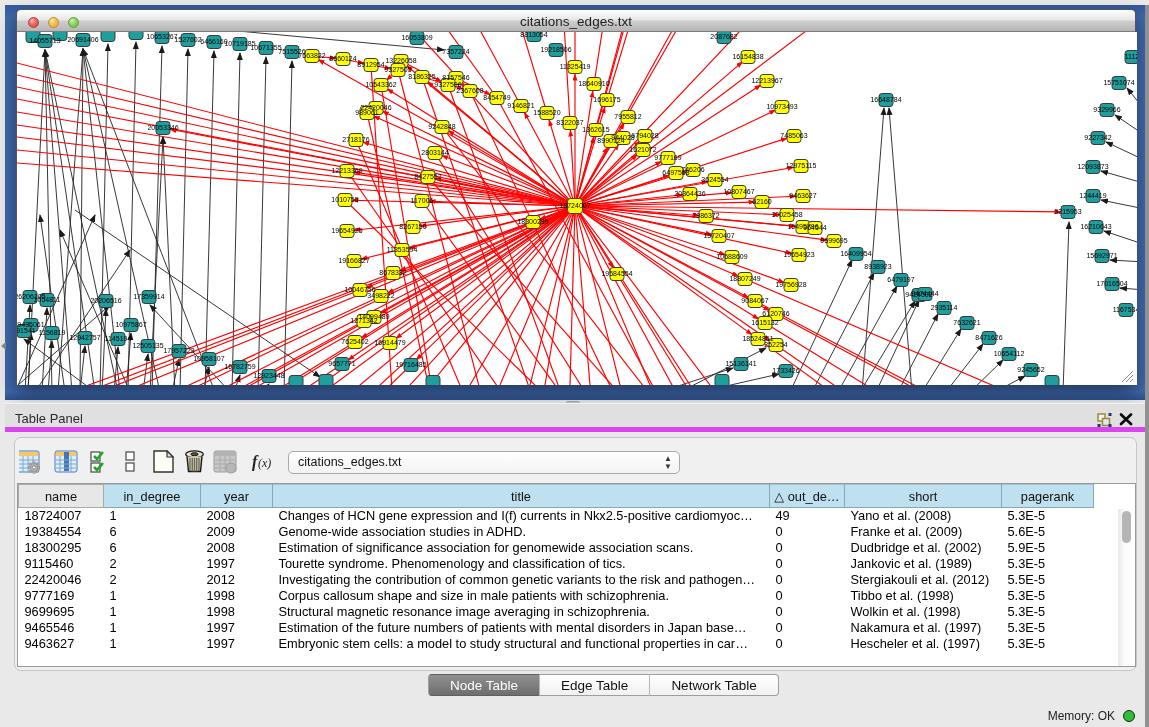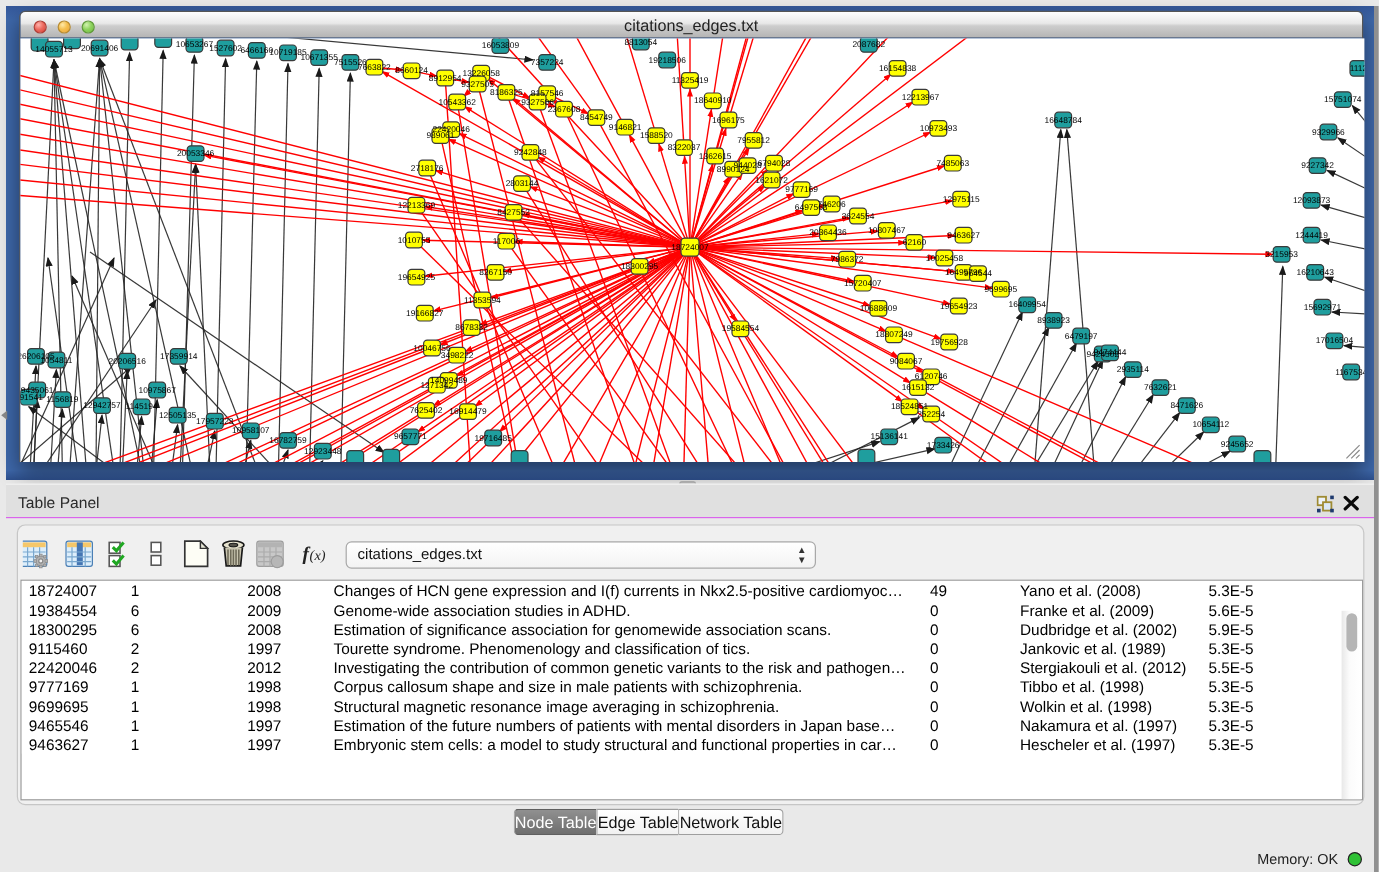--- a/index.html
+++ b/index.html
@@ -8,40 +8,40 @@
 .win{position:absolute;left:16px;top:9px;width:1120px;height:376px;border:1px solid #555;
  border-radius:5px 5px 0 0;box-shadow:0 8px 18px rgba(0,0,0,.45)}
 .tbar{position:absolute;left:0;top:0;width:100%;height:22px;border-radius:4px 4px 0 0;
  background:linear-gradient(#fdfdfd,#e8e8e8 45%,#cdcdcd 55%,#b5b5b5);border-bottom:1px solid #7c7c7c}
 .tl{position:absolute;top:6.5px;width:11px;height:11px;border-radius:50%}
 .tl.r{left:11px;background:radial-gradient(circle at 35% 30%,#ffb3ad,#ec6b60 45%,#d63e32);border:.5px solid #b03e36}
 .tl.y{left:31px;background:radial-gradient(circle at 35% 30%,#ffe9a8,#f5bf4f 45%,#e9a23b);border:.5px solid #b88b2e}
 .tl.g{left:51px;background:radial-gradient(circle at 35% 30%,#d2f2b0,#8fd35f 45%,#6fbc3e);border:.5px solid #5f9a38}
 .ttl{position:absolute;top:4px;left:0;width:100%;text-align:center;font-size:13.5px;color:#222}
 .tp-head{position:absolute;left:5px;top:403px;width:1140px;height:29px;background:#e0e0e0;
- border-top:1px solid #f2f2f2;border-bottom:1px solid #d946ef;color:#2b2b2b;font-size:13px;line-height:29px;padding-left:10px}
+ border-top:1px solid #f2f2f2;border-bottom:5px solid #d946ef;color:#2b2b2b;font-size:13px;line-height:29px;padding-left:10px}
 .tp-body{position:absolute;left:5px;top:432px;width:1140px;height:295px;background:#e9e9e9}
 .sub{position:absolute;left:9px;top:5px;width:1123px;height:234px;background:#f0f0f0;
  border:1px solid #c6c6c6;border-radius:7px}
 .icons{position:absolute;left:4px;top:12px;height:26px}
 .combo{position:absolute;left:273px;top:13px;width:392px;height:23px;background:linear-gradient(#fff,#f3f3f3);
  border:1px solid #a9a9a9;border-radius:5px;font-size:12.5px;color:#111;line-height:21px;padding-left:9px}
 .combo .st{position:absolute;right:7px;top:3px;font-size:8px;color:#333;line-height:8px;text-align:center}
 table.dt{position:absolute;left:0px;top:0px;border-collapse:collapse;table-layout:fixed;width:1075px;
  font-size:12.8px;background:#fff}
 table.dt th{height:23px;font-weight:normal;color:#111;background:#bfe0ef;border:1px solid #86a9ba;border-top:1px solid #9fc3d2}
 table.dt th.c0{background:#e7e7e7;border-color:#aaa}
 table.dt td{height:16px;padding:0 0 0 6px;white-space:nowrap;overflow:hidden;color:#000}
 table.dt tr td{border:none}
 .c0{width:85px}.c1{width:97px}.c2{width:72px}.c3{width:497px}.c4{width:75px}.c5{width:157px}.c6{width:92px}
 .tblwrap{position:absolute;left:2px;top:45px;width:1119px;height:184px;background:#fff;border:1px solid #9a9a9a;overflow:hidden}
 .sbar{position:absolute;right:1px;top:25px;width:16px;height:158px;background:linear-gradient(90deg,#e8e8e8,#fbfbfb 40%,#fff)}
 .thumb{position:absolute;left:3.5px;top:2px;width:9px;height:32px;border-radius:5px;background:#b5b5b5}
 .tabs{position:absolute;left:428px;top:674px;height:22px;display:flex;font-size:13.5px}
-.tab{padding:0 0;line-height:21px;background:linear-gradient(#fff,#f1f1f1);border-top:1px solid #9e9e9e;border-bottom:1px solid #9e9e9e;color:#111}
+.tab{padding:0 21px;line-height:21px;background:linear-gradient(#fff,#f1f1f1);border-top:1px solid #9e9e9e;border-bottom:1px solid #9e9e9e;color:#111}
 .tab.sel{background:linear-gradient(#909090,#6e6e6e);color:#fff;border-color:#5f5f5f;border-radius:4px 0 0 4px}
 .tab.first{border-radius:4px 0 0 4px;border-left:1px solid #9e9e9e}
 .tab.last{border-radius:0 4px 4px 0;border-right:1px solid #9e9e9e}
 .tab+.tab{border-left:1px solid #b5b5b5}
 .mem{position:absolute;right:34px;top:709px;font-size:12px;color:#222}
 .dot{position:absolute;right:14px;top:710px;width:12px;height:12px;border-radius:50%;
  background:#2fc135;border:1.5px solid #222}
 .redge{position:absolute;right:0;top:5px;width:4px;height:722px;background:#909090}
 </style></head><body>
 <div class="blue"></div>
@@ -631,20 +631,29 @@
     </g>
 
     <text x="243" y="17" font-size="16" font-style="italic" font-weight="bold" fill="#222" font-family="Liberation Serif,serif">f</text>
     <text x="249" y="17" font-size="12" font-style="italic" fill="#222" font-family="Liberation Serif,serif">(x)</text>
    </svg>
   </div>
   <div class="combo">citations_edges.txt<div class="st">▲<br>▼</div></div>
   <div class="tblwrap">
    <table class="dt">
     <tbody>
+            <tr>
+     <th class="c0">name</th>
+              <th class="c1">in_degree</th>
+              <th class="c2">year</th>
+     <th class="c3">title</th>
+              <th class="c4">△ out_de…</th>
+              <th class="c5">short</th>
+              <th class="c6">pagerank</th>
+    </tr>
     <tr>
               <td class="c0">18724007</td>
               <td class="c1">1</td>
               <td class="c2">2008</td>
               <td class="c3">Changes of HCN gene expression and I(f) currents in Nkx2.5-positive cardiomyoc…</td>
               <td class="c4">49</td>
               <td class="c5">Yano et al. (2008)</td>
               <td class="c6">5.3E-5</td>
             </tr>
             <tr>

